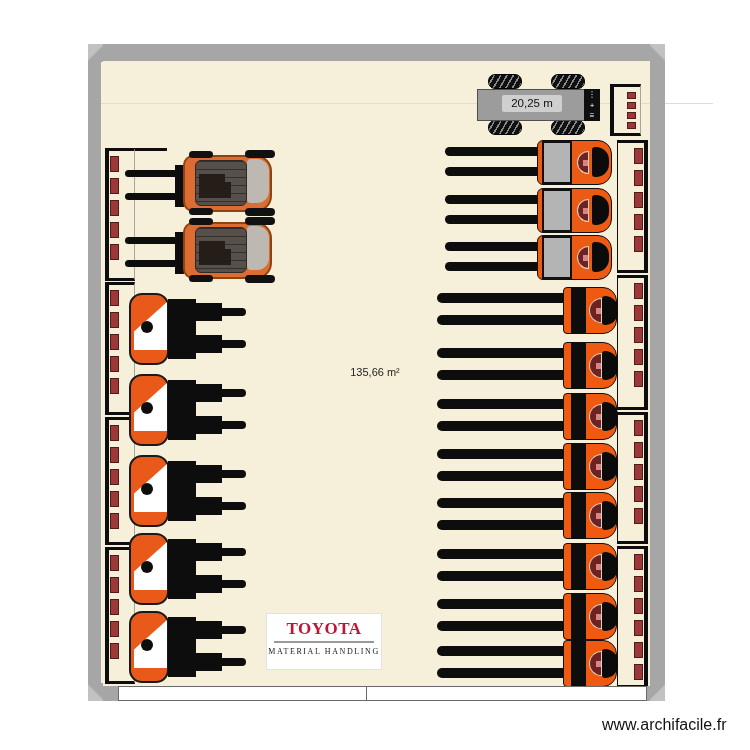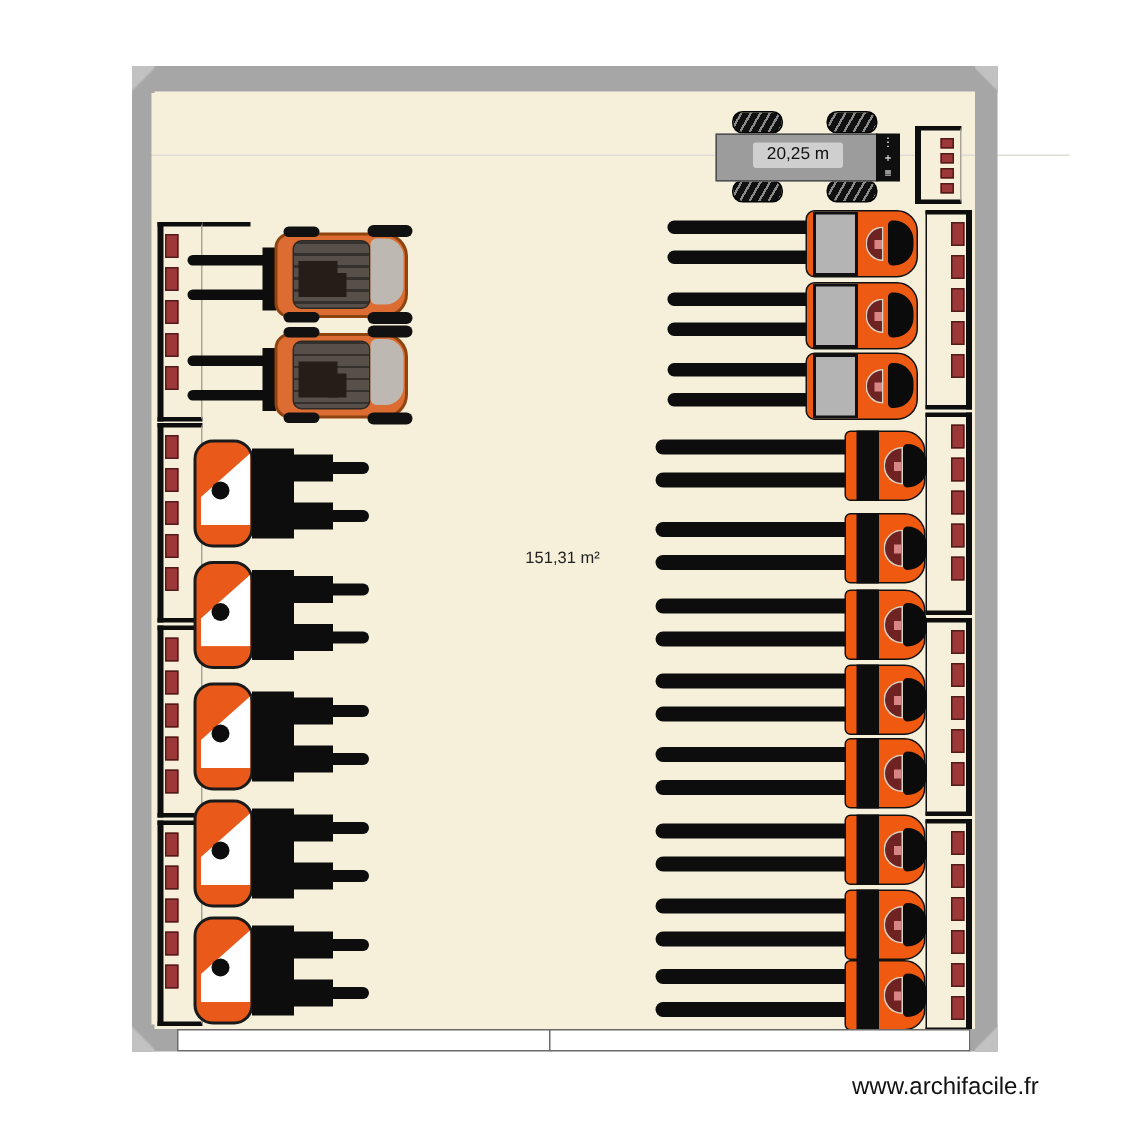--- a/index.html
+++ b/index.html
@@ -72,21 +72,21 @@
   .t-strip span{position:static;}
   
   .truck-label{left:502px;top:95px;width:60px;height:17px;background:rgba(210,210,210,.95);
                border-radius:2px;z-index:4;font-size:11.5px;color:#111;text-align:center;line-height:17px;}
   .area-label{left:330px;top:366px;width:90px;text-align:center;font-size:11px;color:#222;z-index:4;}
   .logo{left:266px;top:613px;width:114px;height:55px;background:#fff;border:1px solid #e2e2e2;z-index:4;text-align:center;}
   .logo-title{font-family:"Liberation Serif",serif;font-weight:bold;font-size:17px;letter-spacing:.5px;
               color:var(--toyotared);margin-top:5px;}
   .logo-rule{height:2px;background:#9a9a9a;margin:2px 7px 4px 7px;}
   .logo-sub{font-family:"Liberation Serif",serif;font-size:8px;letter-spacing:1.6px;color:#20202e;}
-  .watermark{left:568px;top:716px;font-size:16px;color:#111;z-index:4;}
+  .watermark{left:602px;top:716px;font-size:16px;color:#111;z-index:4;}
 </style>
 </head>
 <body>
 
 <div id="page">
   <div class="abs floor"></div>
   <div class="abs guide-h"></div>
 
   <div class="abs wall wall-top"></div>
   <div class="abs wall wall-left"></div>
@@ -361,17 +361,22 @@
         <div class="t-body"></div>
         <div class="t-strip">
           <span>⋮</span>
           <span>+</span>
           <span>≡</span>
         </div>
       </div>
     </div>
 
   <div class="abs truck-label">20,25 m</div>
-  <div class="abs area-label">151,31 m²</div>
-
+  <div class="abs area-label">135,66 m²</div>
+
+  <div class="abs logo">
+    <div class="logo-title">TOYOTA</div>
+    <div class="logo-rule"></div>
+    <div class="logo-sub">MATERIAL HANDLING</div>
+  </div>
 
   <div class="abs watermark">www.archifacile.fr</div>
 </div>
 
 </body></html>

